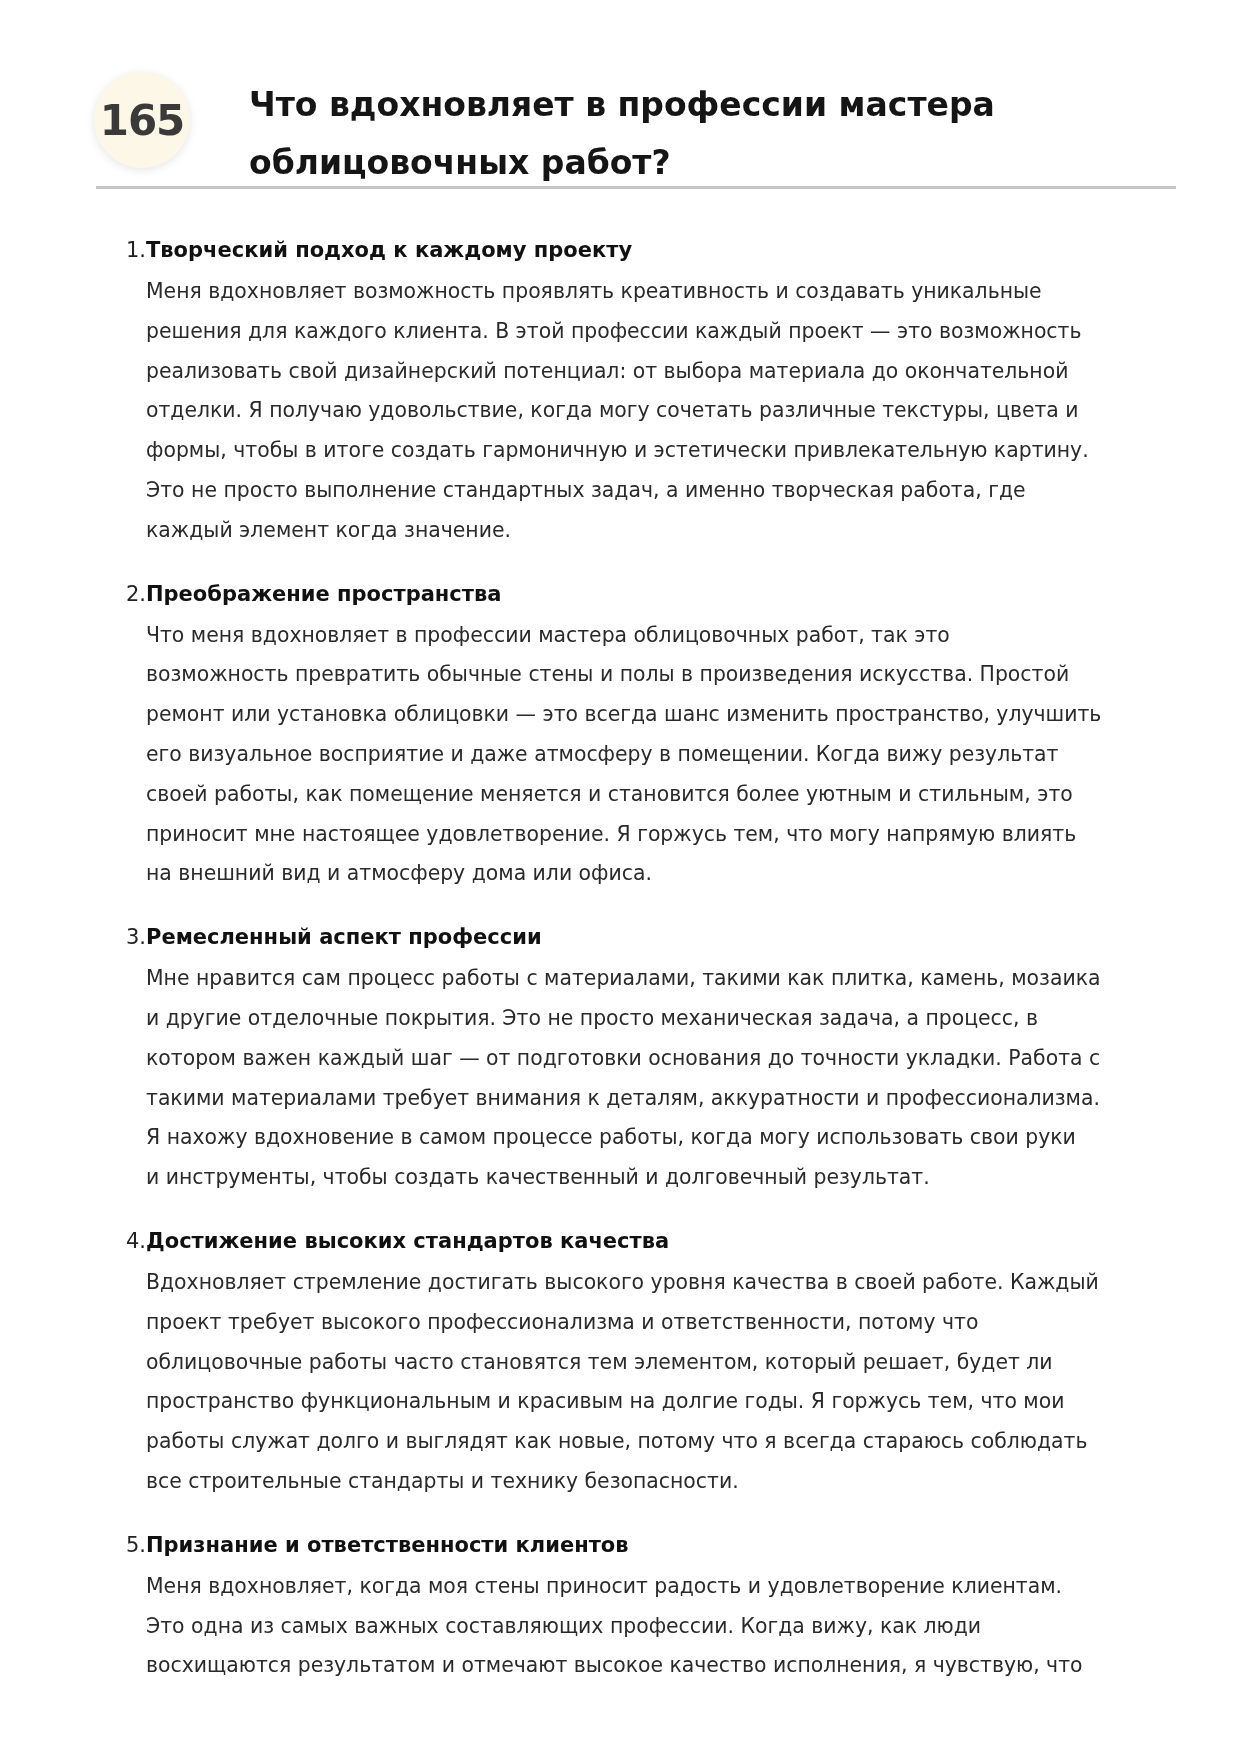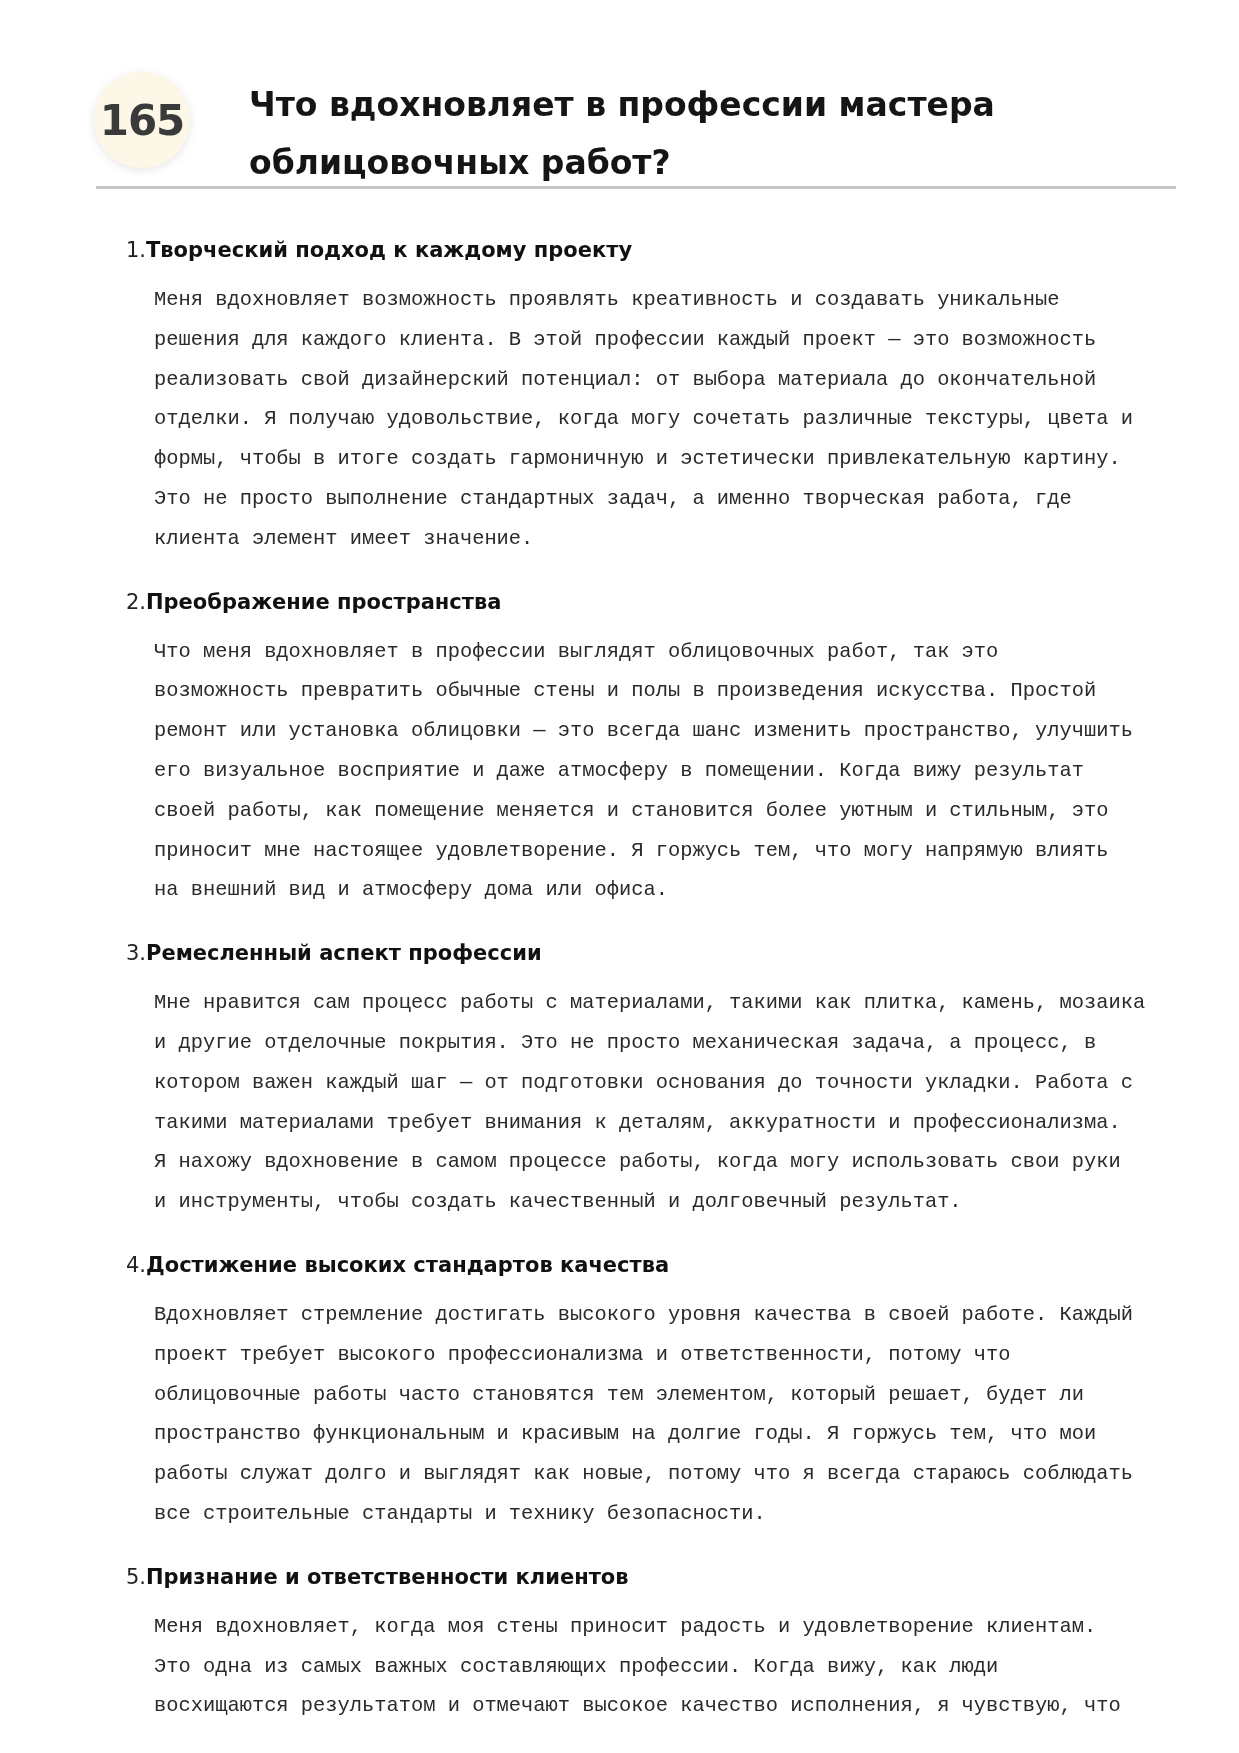--- a/index.html
+++ b/index.html
@@ -30,22 +30,22 @@
     .item-head { position: relative; height: 44px; }
     .num {
       position: absolute; left: 100px; width: 46px; top: 0; text-align: right;
       font-size: 21px; line-height: 44px; color: #222;
     }
     .heading {
       position: absolute; left: 146px; top: 0; font-size: 21px; font-weight: bold;
       line-height: 44px; color: #111; white-space: nowrap; text-align: right;
     }
     .body-text {
-      margin: 8px; padding: 0 0 0 146px; width: 1020px;
-      font-size: 20.4px; line-height: 39.8px; color: #2a2a2a; font-family: Liberation Mono, monospace;
+      margin: 0; padding: 0 0 0 146px; width: 1020px;
+      font-size: 20.4px; line-height: 39.8px; color: #2a2a2a;
     }
     .body-text .ln { display: block; white-space: nowrap; }
   </style>
 </head>
 <body>
 
 <div class="header">
   <div class="badge">165</div>
   <h1 class="title">
     <span style="display:block">Что вдохновляет в профессии мастера</span>
@@ -60,30 +60,30 @@
         <span class="num">1.</span>
         <span class="heading">Творческий подход к каждому проекту</span>
       </div>
       <p class="body-text">
         <span class="ln">Меня вдохновляет возможность проявлять креативность и создавать уникальные</span>
         <span class="ln">решения для каждого клиента. В этой профессии каждый проект — это возможность</span>
         <span class="ln">реализовать свой дизайнерский потенциал: от выбора материала до окончательной</span>
         <span class="ln">отделки. Я получаю удовольствие, когда могу сочетать различные текстуры, цвета и</span>
         <span class="ln">формы, чтобы в итоге создать гармоничную и эстетически привлекательную картину.</span>
         <span class="ln">Это не просто выполнение стандартных задач, а именно творческая работа, где</span>
-        <span class="ln">клиента элемент имеет значение.</span>
+        <span class="ln">каждый элемент когда значение.</span>
       </p>
     </li>
     <li class="item">
       <div class="item-head">
         <span class="num">2.</span>
         <span class="heading">Преображение пространства</span>
       </div>
       <p class="body-text">
-        <span class="ln">Что меня вдохновляет в профессии выглядят облицовочных работ, так это</span>
+        <span class="ln">Что меня вдохновляет в профессии мастера облицовочных работ, так это</span>
         <span class="ln">возможность превратить обычные стены и полы в произведения искусства. Простой</span>
         <span class="ln">ремонт или установка облицовки — это всегда шанс изменить пространство, улучшить</span>
         <span class="ln">его визуальное восприятие и даже атмосферу в помещении. Когда вижу результат</span>
         <span class="ln">своей работы, как помещение меняется и становится более уютным и стильным, это</span>
         <span class="ln">приносит мне настоящее удовлетворение. Я горжусь тем, что могу напрямую влиять</span>
         <span class="ln">на внешний вид и атмосферу дома или офиса.</span>
       </p>
     </li>
     <li class="item">
       <div class="item-head">

